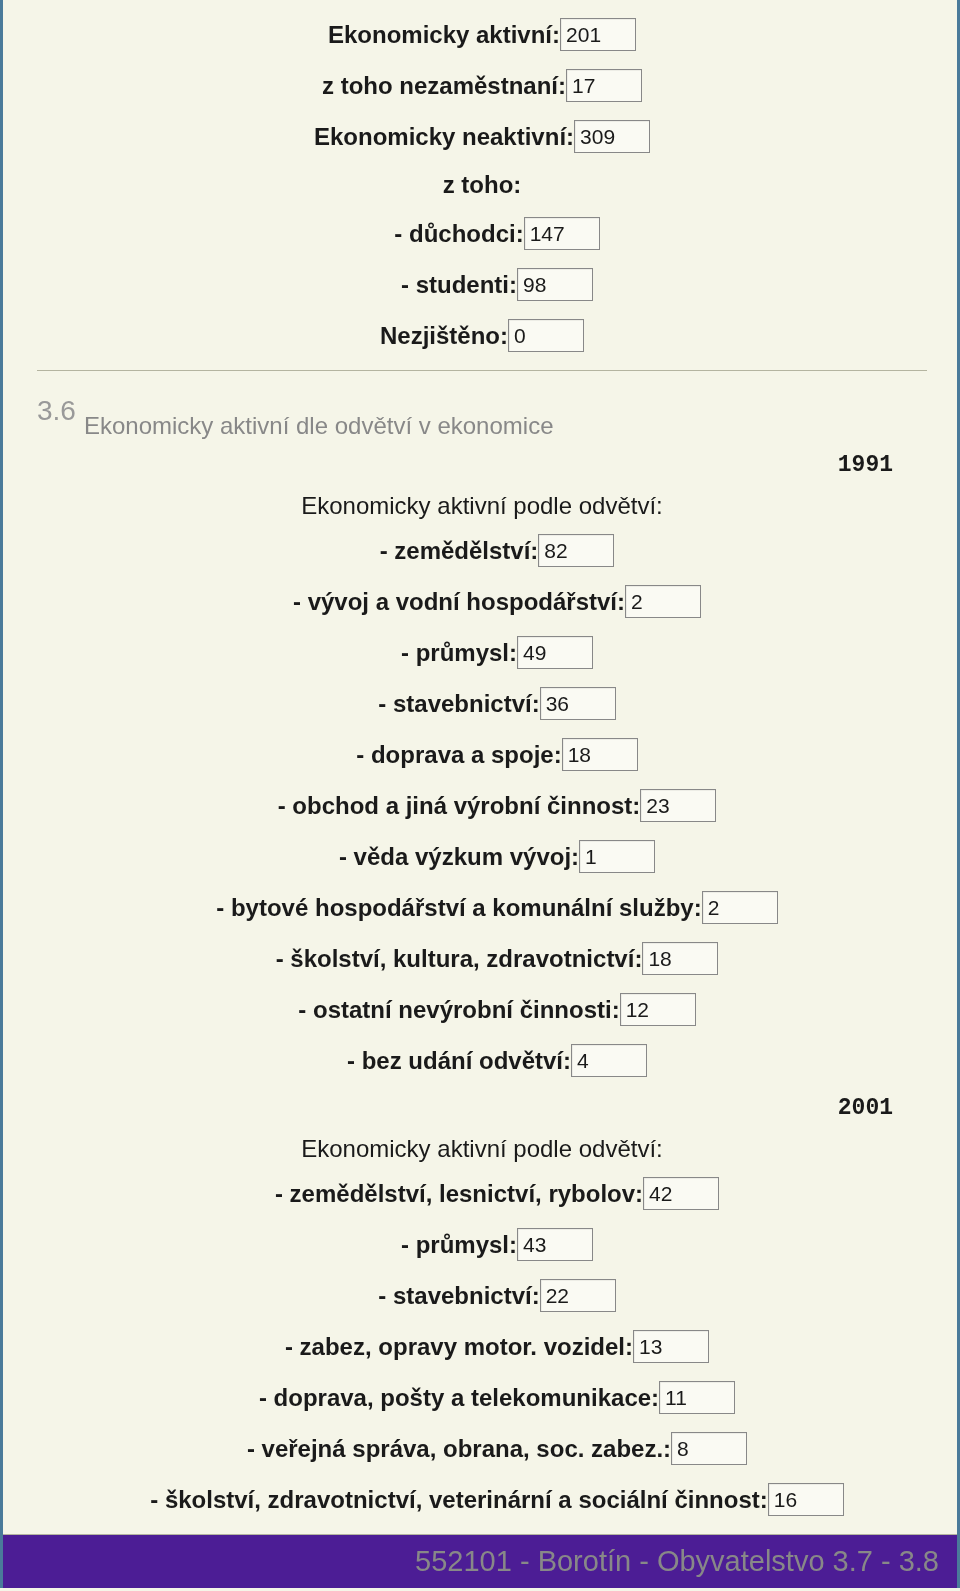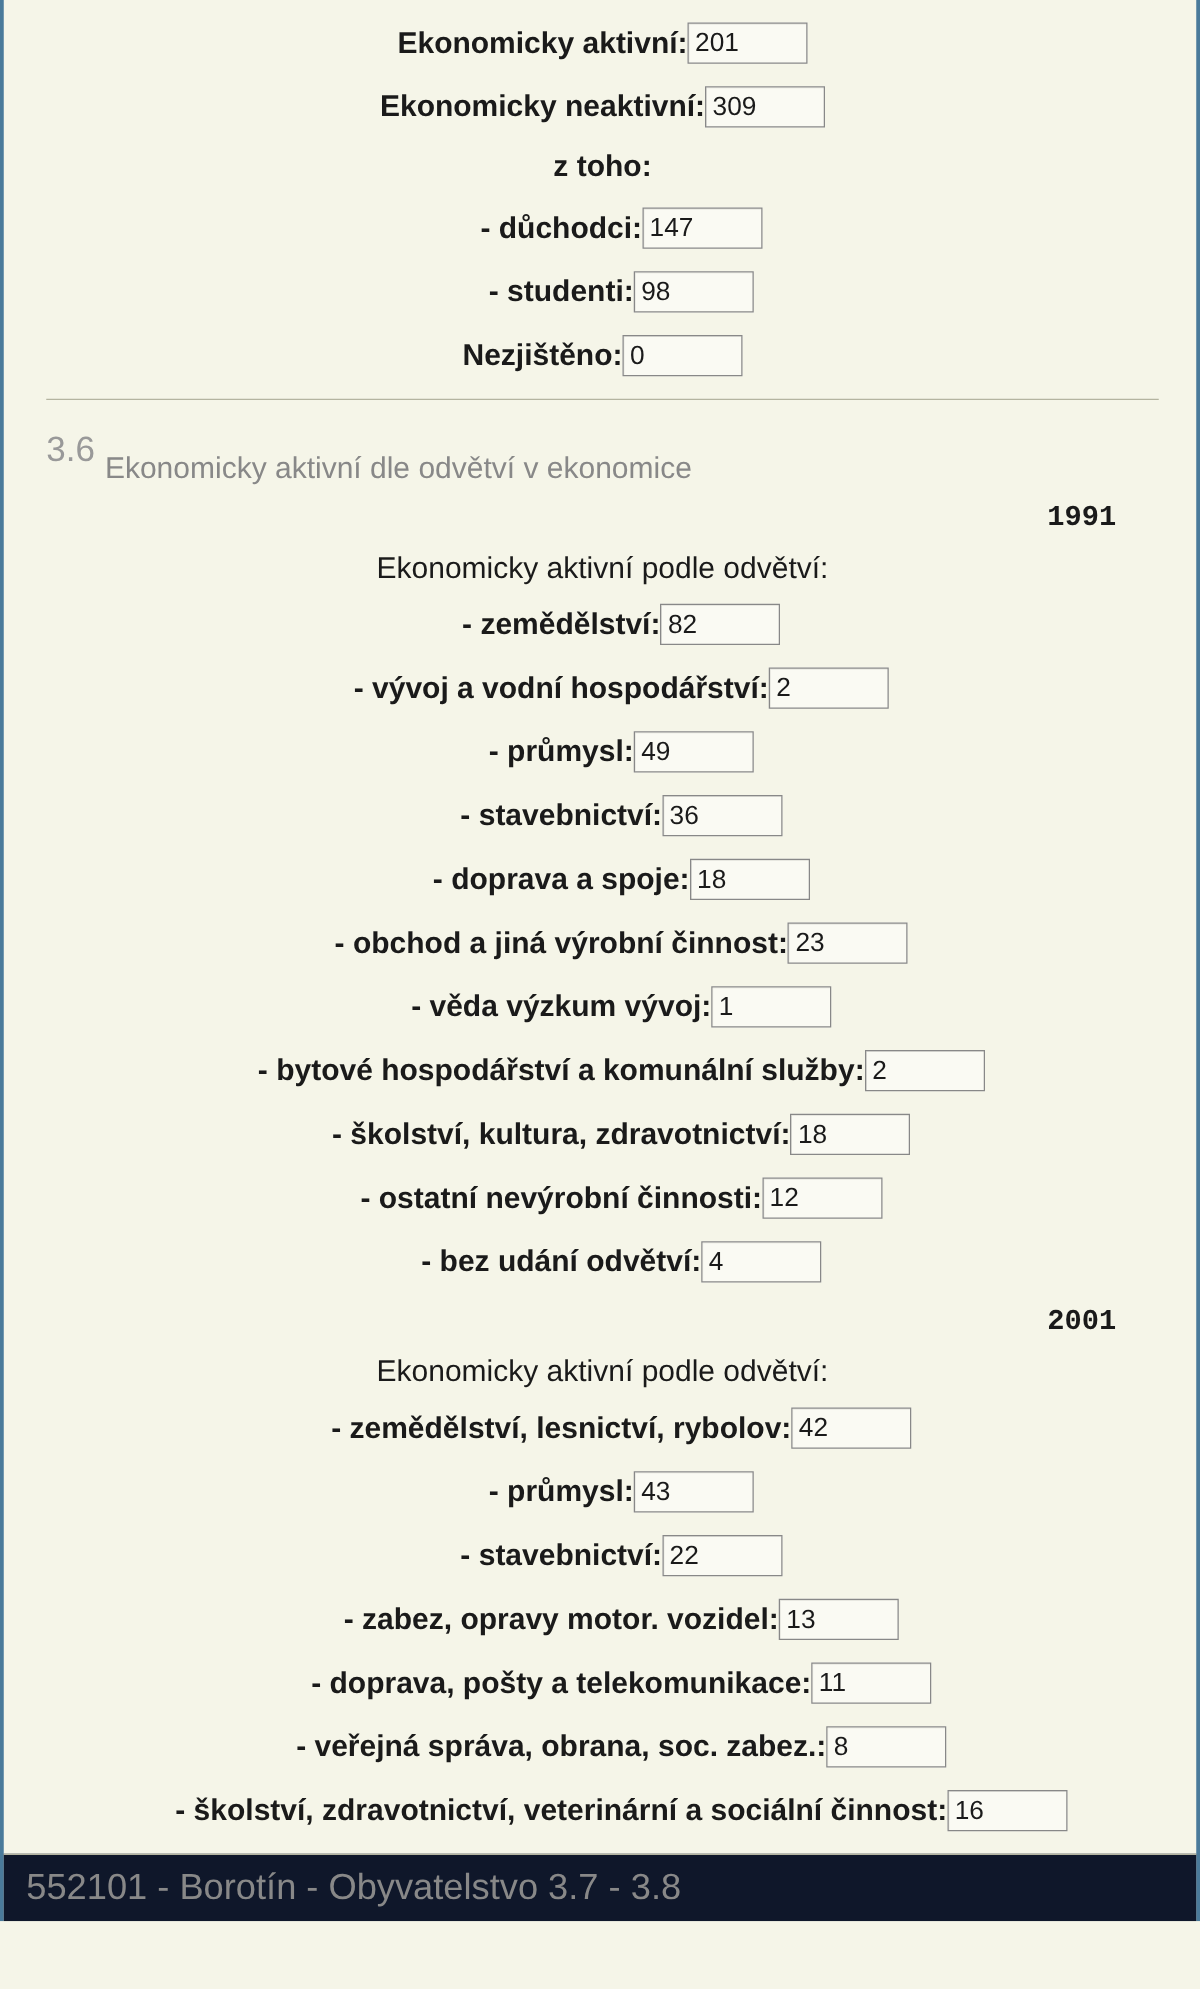--- a/index.html
+++ b/index.html
@@ -24,21 +24,21 @@
     align-items: center;
     margin-bottom: 18px;
   }
   .label {
     font-size: 24px;
     color: #1a1a1a;
     font-weight: bold;
   }
   .indent1 { padding-left: 30px; }
   .value-box {
-    width: 96px;
+    width: 76px;
     height: 33px;
     border: 1.5px solid #888;
     background: #fafaf3;
     display: flex;
     align-items: center;
     padding: 0 5px;
     font-size: 21px;
     color: #1a1a1a;
     font-weight: normal;
     box-shadow: inset 0.5px 0.5px 0 rgba(0,0,0,0.1);
@@ -66,38 +66,43 @@
     margin-right: 8px;
     font-family: Arial, sans-serif;
   }
   .section-title {
     color: #888;
     font-size: 24px;
     font-weight: normal;
     margin-top: 31px;
   }
   .footer-band {
-    background: #0f172a;
+    background: #4c1d95;
     color: #888;
     font-size: 29px;
     padding: 10px 18px;
     border-top: 1.5px solid #b4b4a0;
     margin-top: 4px;
+    text-align: right;
   }
 </style>
 </head>
 <body>
 
 <div class="page">
   <div class="content">
 
     <div id="section1-rows">
         <div class="row">
           <span class="label">Ekonomicky aktivní:</span>
           <span class="value-box">201</span>
+        </div>
+        <div class="row">
+          <span class="label">z toho nezaměstnaní:</span>
+          <span class="value-box">17</span>
         </div>
         <div class="row">
           <span class="label">Ekonomicky neaktivní:</span>
           <span class="value-box">309</span>
         </div>
         <div class="row">
           <span class="label">z toho:</span>
         </div>
         <div class="row">
           <span class="label indent1">- důchodci:</span>

